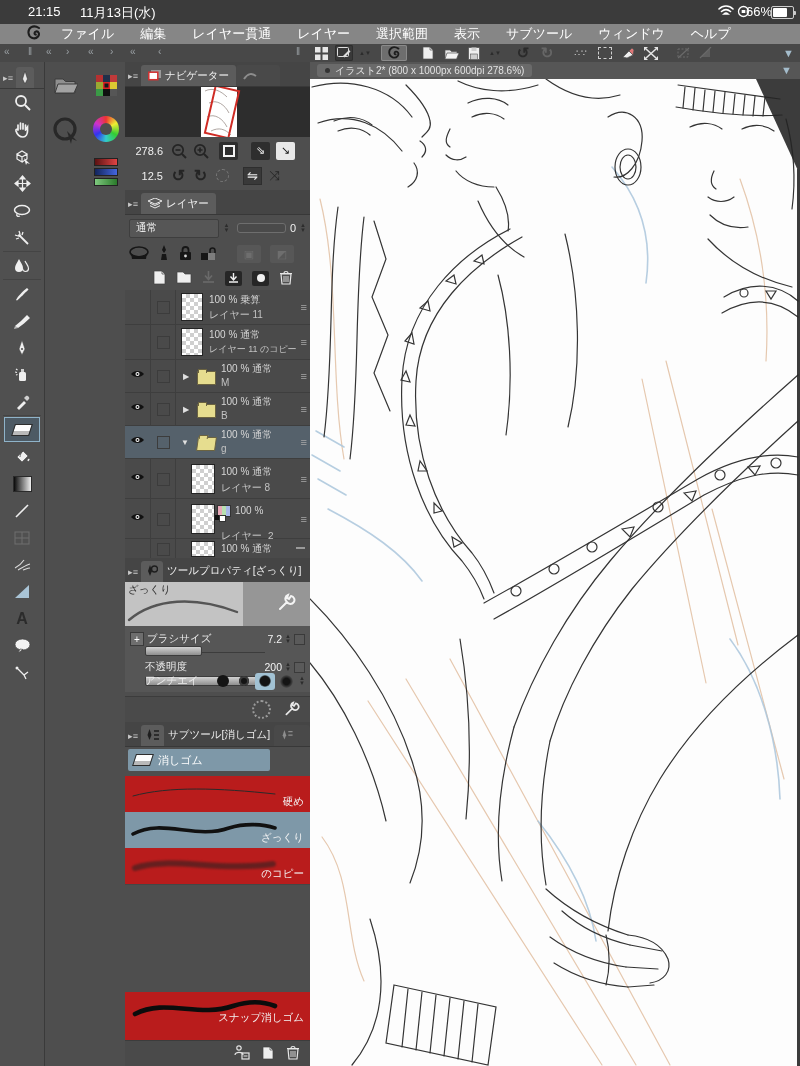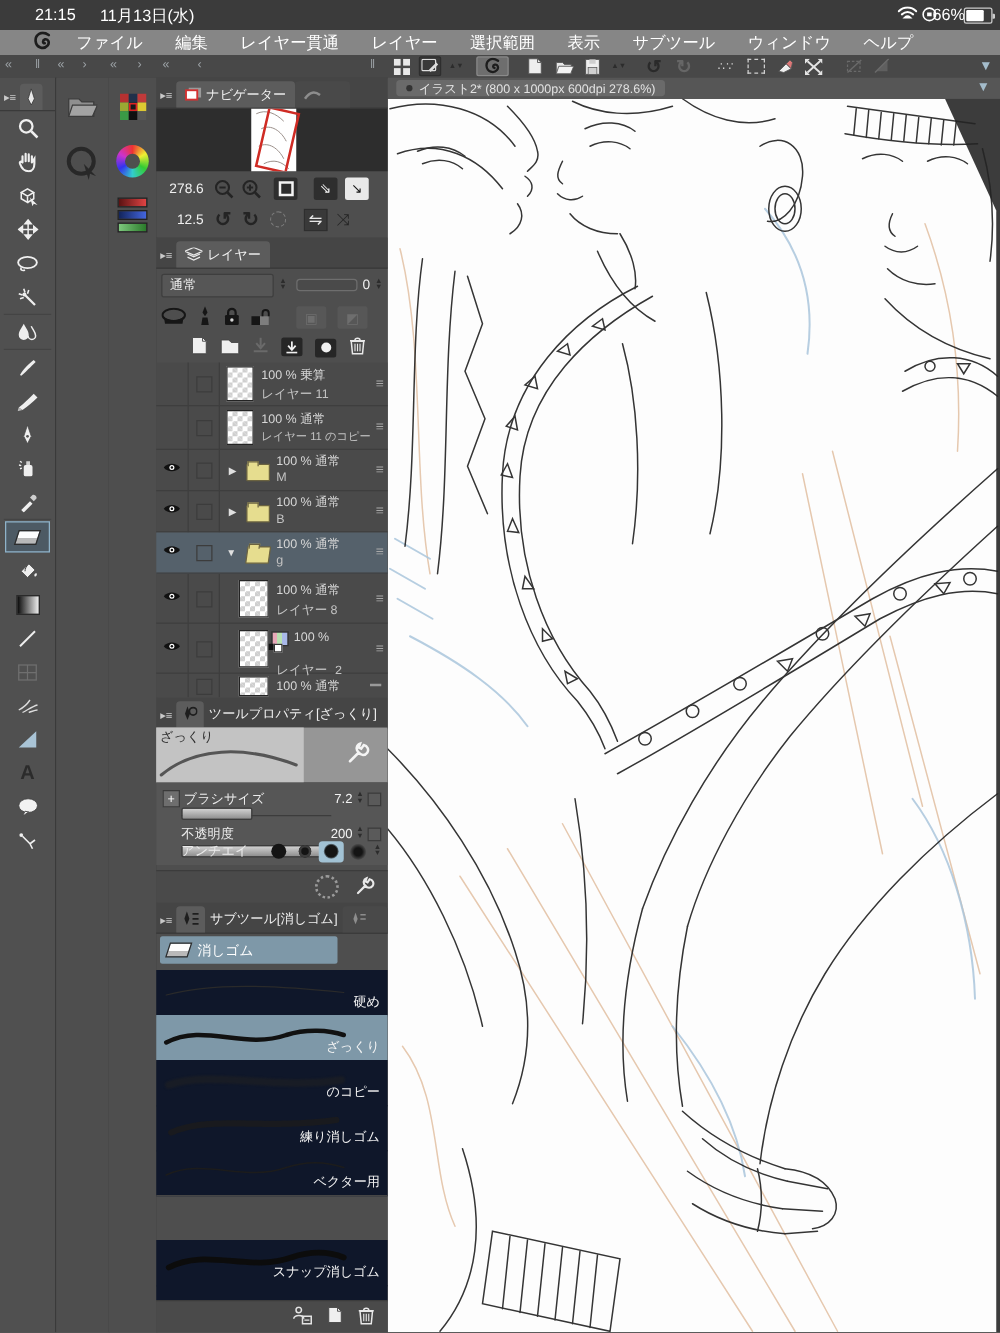--- a/index.html
+++ b/index.html
@@ -83,21 +83,21 @@
   .aacirc{width:20px;height:17px;display:flex;align-items:center;justify-content:center;border-radius:3px;}
   .aasel{background:#a2c2d4;}
   .c1{width:12px;height:12px;border-radius:50%;background:#141414;}
   .c2{width:10px;height:10px;border-radius:50%;background:#141414;box-shadow:0 0 0 2px #3c3c3c inset;}
   .c3{width:12px;height:12px;border-radius:50%;background:radial-gradient(circle,#141414 55%,rgba(20,20,20,0) 80%);}
   .c4{width:13px;height:13px;border-radius:50%;background:radial-gradient(circle,#141414 35%,rgba(20,20,20,0) 75%);}
   
   #subpanel{left:125px;top:722px;width:185px;height:344px;}
   #grpbar{position:absolute;left:3px;top:27px;width:142px;height:22px;background:#7e98a8;border-radius:2px;
     display:flex;align-items:center;gap:6px;padding:0 6px;box-sizing:border-box;font-size:11px;color:#fff;}
-  .strow{position:absolute;left:0;width:185px;height:36px;background:#0f172a;border-bottom:1px solid #464646;}
+  .strow{position:absolute;left:0;width:185px;height:36px;background:#b91c1c;border-bottom:1px solid #464646;}
   .strowsel{background:#7e98a8;}
   .stname{position:absolute;right:6px;bottom:3px;font-size:10.5px;color:#f4f4f4;}
   .pfoot{position:absolute;left:0;bottom:0;width:185px;height:26px;background:#4a4a4a;border-top:1px solid #3c3c3c;
     display:flex;align-items:center;justify-content:flex-end;gap:12px;padding-right:10px;box-sizing:border-box;}
   .eraser-ic{width:16px;height:10px;background:linear-gradient(#fdfdfd 55%,#b9b9b9 55%);border:1px solid #2d2d2d;transform:skewX(-18deg);}
 </style>
 </head>
 <body>
 
 <div id="root">
@@ -869,32 +869,20 @@
           <path d="M4 18 C34 2 66 24 100 12 C116 7 134 8 146 12" stroke="#111" stroke-width="3.6" fill="none" stroke-linecap="round"></path>
         </svg>
       <span class="stname">ざっくり</span>
     </div>
     <div class="strow" style="top:126px;">
       <svg class="abs" style="left:4px;top:4px;" width="150" height="26" viewBox="0 0 150 26">
           <path d="M6 16 C40 4 90 20 144 12" stroke="#222" stroke-width="6" fill="none" stroke-linecap="round" opacity="0.55" filter="blur(1px)"></path>
         </svg>
       <span class="stname">のコピー</span>
     </div>
-    <div class="strow" style="top:162px;">
-      <svg class="abs" style="left:4px;top:4px;" width="150" height="26" viewBox="0 0 150 26">
-          <path d="M8 18 C40 4 80 16 140 8" stroke="#1c1c1c" stroke-width="5" fill="none" stroke-linecap="round" stroke-dasharray="3 1.5" opacity="0.8"></path>
-        </svg>
-      <span class="stname">練り消しゴム</span>
-    </div>
-    <div class="strow" style="top:198px;">
-      <svg class="abs" style="left:4px;top:4px;" width="150" height="26" viewBox="0 0 150 26">
-          <path d="M4 16 C34 2 66 22 100 10 C118 4 134 6 146 10" stroke="#1c1c1c" stroke-width="1.3" fill="none" stroke-linecap="round"></path>
-        </svg>
-      <span class="stname">ベクター用</span>
-    </div>
     <div class="strow" style="top:270px;">
       <svg class="abs" style="left:4px;top:4px;" width="150" height="26" viewBox="0 0 150 26">
           <path d="M6 18 C36 2 70 22 104 10 C122 4 136 6 146 10" stroke="#0c0c0c" stroke-width="4.6" fill="none" stroke-linecap="round"></path>
         </svg>
       <span class="stname">スナップ消しゴム</span>
     </div>
     <div class="strow" style="top:306px;height:12px;border-bottom:none;"></div>
     <div class="pfoot">
       <span>
         <svg width="16" height="15" viewBox="0 0 16 15">

